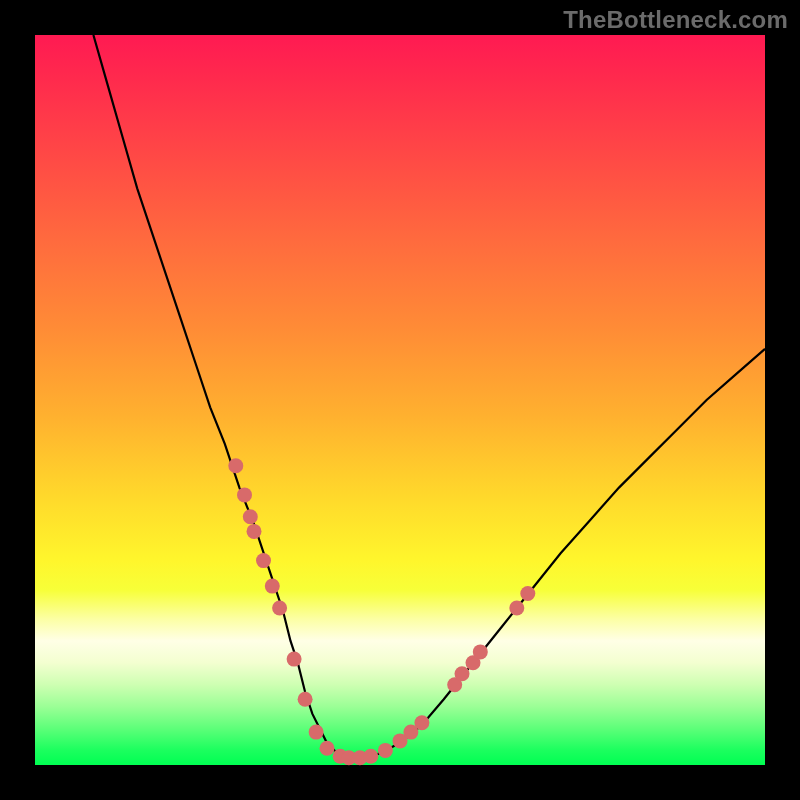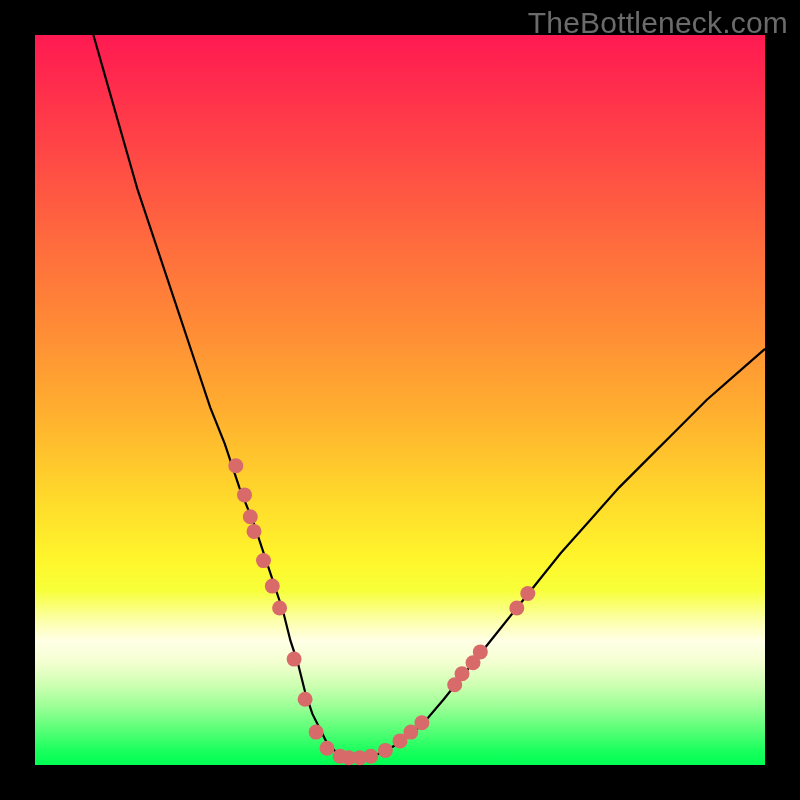--- a/index.html
+++ b/index.html
@@ -43,22 +43,22 @@
       #5dff79 95%,
       #1bff5e 98%,
       #00ff52 100%
     );
   }
   .watermark {
     position: absolute;
     top: 6px;
     right: 12px;
     color: #6b6b6b;
-    font-size: 30px;
-    font-weight: 400;
+    font-size: 24px;
+    font-weight: 700;
     letter-spacing: 0.2px;
     user-select: none;
   }
   svg.curve {
     position: absolute;
     top: 0; left: 0;
     width: 730px;
     height: 730px;
     overflow: visible;
   }

